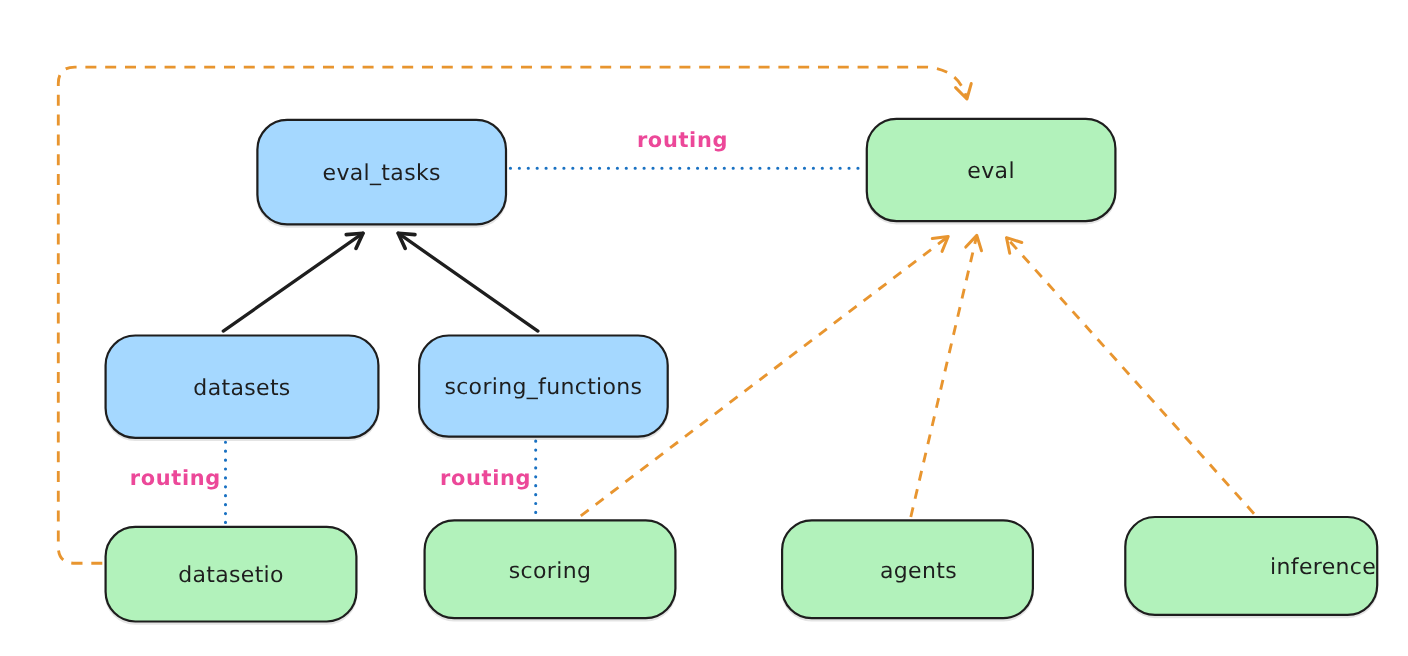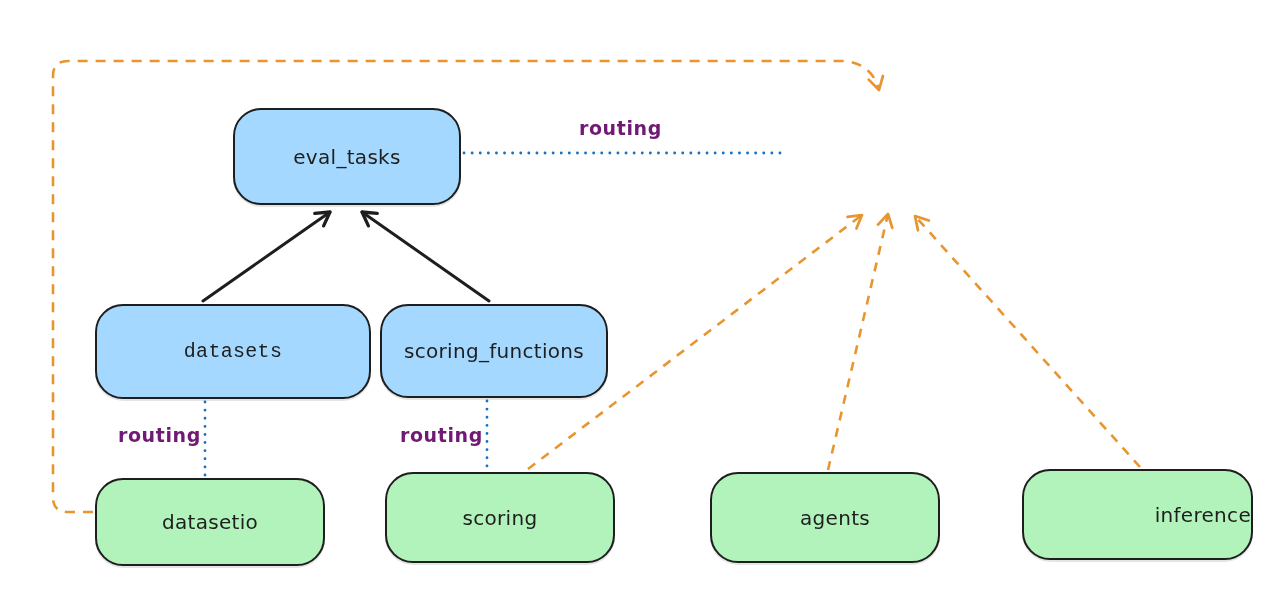--- a/index.html
+++ b/index.html
@@ -28,30 +28,30 @@
     color: #1e1e1e;
     letter-spacing: 0.3px;
     box-shadow: 0 2px 0 rgba(30,30,30,0.12);
     box-sizing: border-box;
   }
   .node.blue  { background: #a5d8ff; }
   .node.green { background: #b2f2bb; }
 
   .node-eval_tasks        { left: 233px; top: 108px; width: 228px; height: 97px; }
   .node-eval              { left: 787px; top: 107px; width: 228px; height: 95px; }
-  .node-datasets          { left:  95px; top: 304px; width: 276px; height: 95px; font-family: Liberation Mono, monospace; }
+  .node-datasets          { left:  95px; top: 304px; width: 250px; height: 95px; }
   .node-scoring_functions { left: 380px; top: 304px; width: 228px; height: 94px; }
   .node-datasetio         { left:  95px; top: 478px; width: 230px; height: 88px; }
   .node-scoring           { left: 385px; top: 472px; width: 230px; height: 91px; }
   .node-agents            { left: 710px; top: 472px; width: 230px; height: 91px; padding-left: 20px; }
   .node-inference         { left: 1022px; top: 469px; width: 231px; height: 91px; justify-content: flex-end; }
 
   .edge-label {
     position: absolute;
-    color: #701a75;
+    color: #ec4899;
     font-size: 19px;
     font-weight: 600;
     letter-spacing: 0.6px;
     white-space: nowrap;
   }
   .edge-label-routing-top  { left: 579px; top: 117px; }
   .edge-label-routing-left { left: 118px; top: 424px; }
   .edge-label-routing-mid  { left: 400px; top: 424px; }
 </style>
 </head>
@@ -78,20 +78,23 @@
 
     <line x1="528" y1="469" x2="862" y2="215" stroke="#e8952f" stroke-width="2.6" stroke-dasharray="9 8" marker-end="url(#ah-orange)"></line>
     <line x1="828" y1="470" x2="888" y2="214" stroke="#e8952f" stroke-width="2.6" stroke-dasharray="9 8" marker-end="url(#ah-orange)"></line>
     <line x1="1140" y1="467" x2="915" y2="216" stroke="#e8952f" stroke-width="2.6" stroke-dasharray="9 8" marker-end="url(#ah-orange)"></line>
     <path d="M 93 512 L 68 512 Q 53 512 53 497 L 53 76 Q 53 61 68 61 L 843 61 Q 872 63 879 90" fill="none" stroke="#e8952f" stroke-width="2.6" stroke-dasharray="10 8" marker-end="url(#ah-orange)"></path>
   </svg>
 
   <div class="node blue node-eval_tasks">
     <span>eval_tasks</span>
   </div>
+  <div class="node green node-eval">
+    <span>eval</span>
+  </div>
   <div class="node blue node-datasets">
     <span>datasets</span>
   </div>
   <div class="node green node-datasetio">
     <span>datasetio</span>
   </div>
   <div class="node blue node-scoring_functions">
     <span>scoring_functions</span>
   </div>
   <div class="node green node-scoring">

